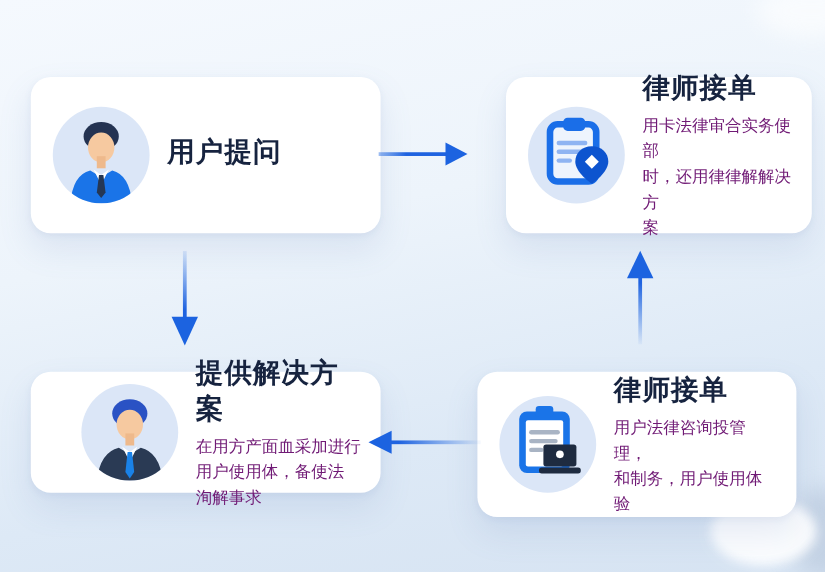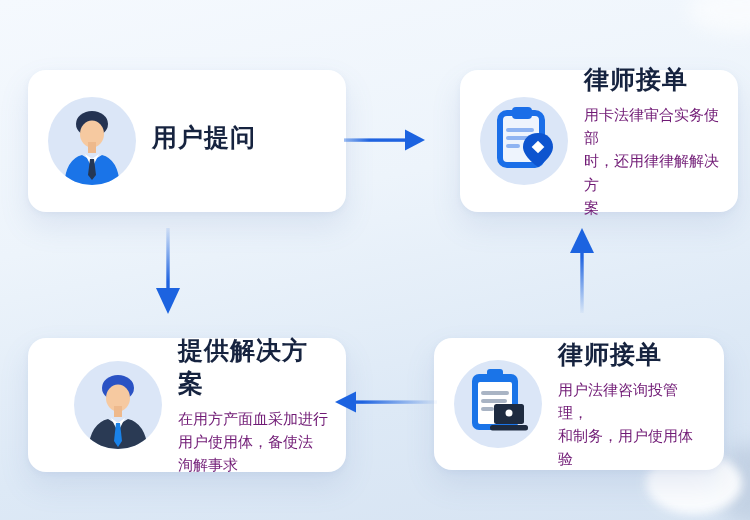--- a/index.html
+++ b/index.html
@@ -12,21 +12,21 @@
   #cloud-gray{left:714px;top:444px;width:80px;height:80px;background:#b3c3d8;filter:blur(10px);opacity:.55;}
   #cloud-top{left:688px;top:-14px;width:100px;height:48px;background:#ffffff;filter:blur(9px);opacity:.6;}
 
   .card{
     position:absolute;background:#ffffff;border-radius:18px;box-sizing:border-box;
     display:flex;align-items:center;padding:0 18px 0 20px;
     box-shadow:0 14px 30px rgba(99,131,181,.14),0 2px 6px rgba(99,131,181,.08);
   }
   #card-tl{left:28px;top:70px;width:318px;height:142px;}
   #card-tr{left:460px;top:70px;width:278px;height:142px;}
-  #card-bl{left:28px;top:338px;width:318px;height:134px;padding-left:46px;}
+  #card-bl{left:28px;top:338px;width:318px;height:110px;padding-left:46px;}
   #card-br{left:434px;top:338px;width:290px;height:132px;}
 
   .icon-circle{
     width:88px;height:88px;border-radius:50%;background:#dbe6f7;flex:0 0 auto;
     overflow:hidden;display:flex;align-items:center;justify-content:center;
   }
   .icon-circle svg{display:block;width:88px;height:88px;}
   .card-text{margin-left:16px;min-width:0;}
   .card-title{font-size:25px;font-weight:bold;color:#16233f;margin:0 0 7px;letter-spacing:1px;}
   .card-desc{font-size:15px;color:#701a75;line-height:1.55;white-space:pre-line;}

